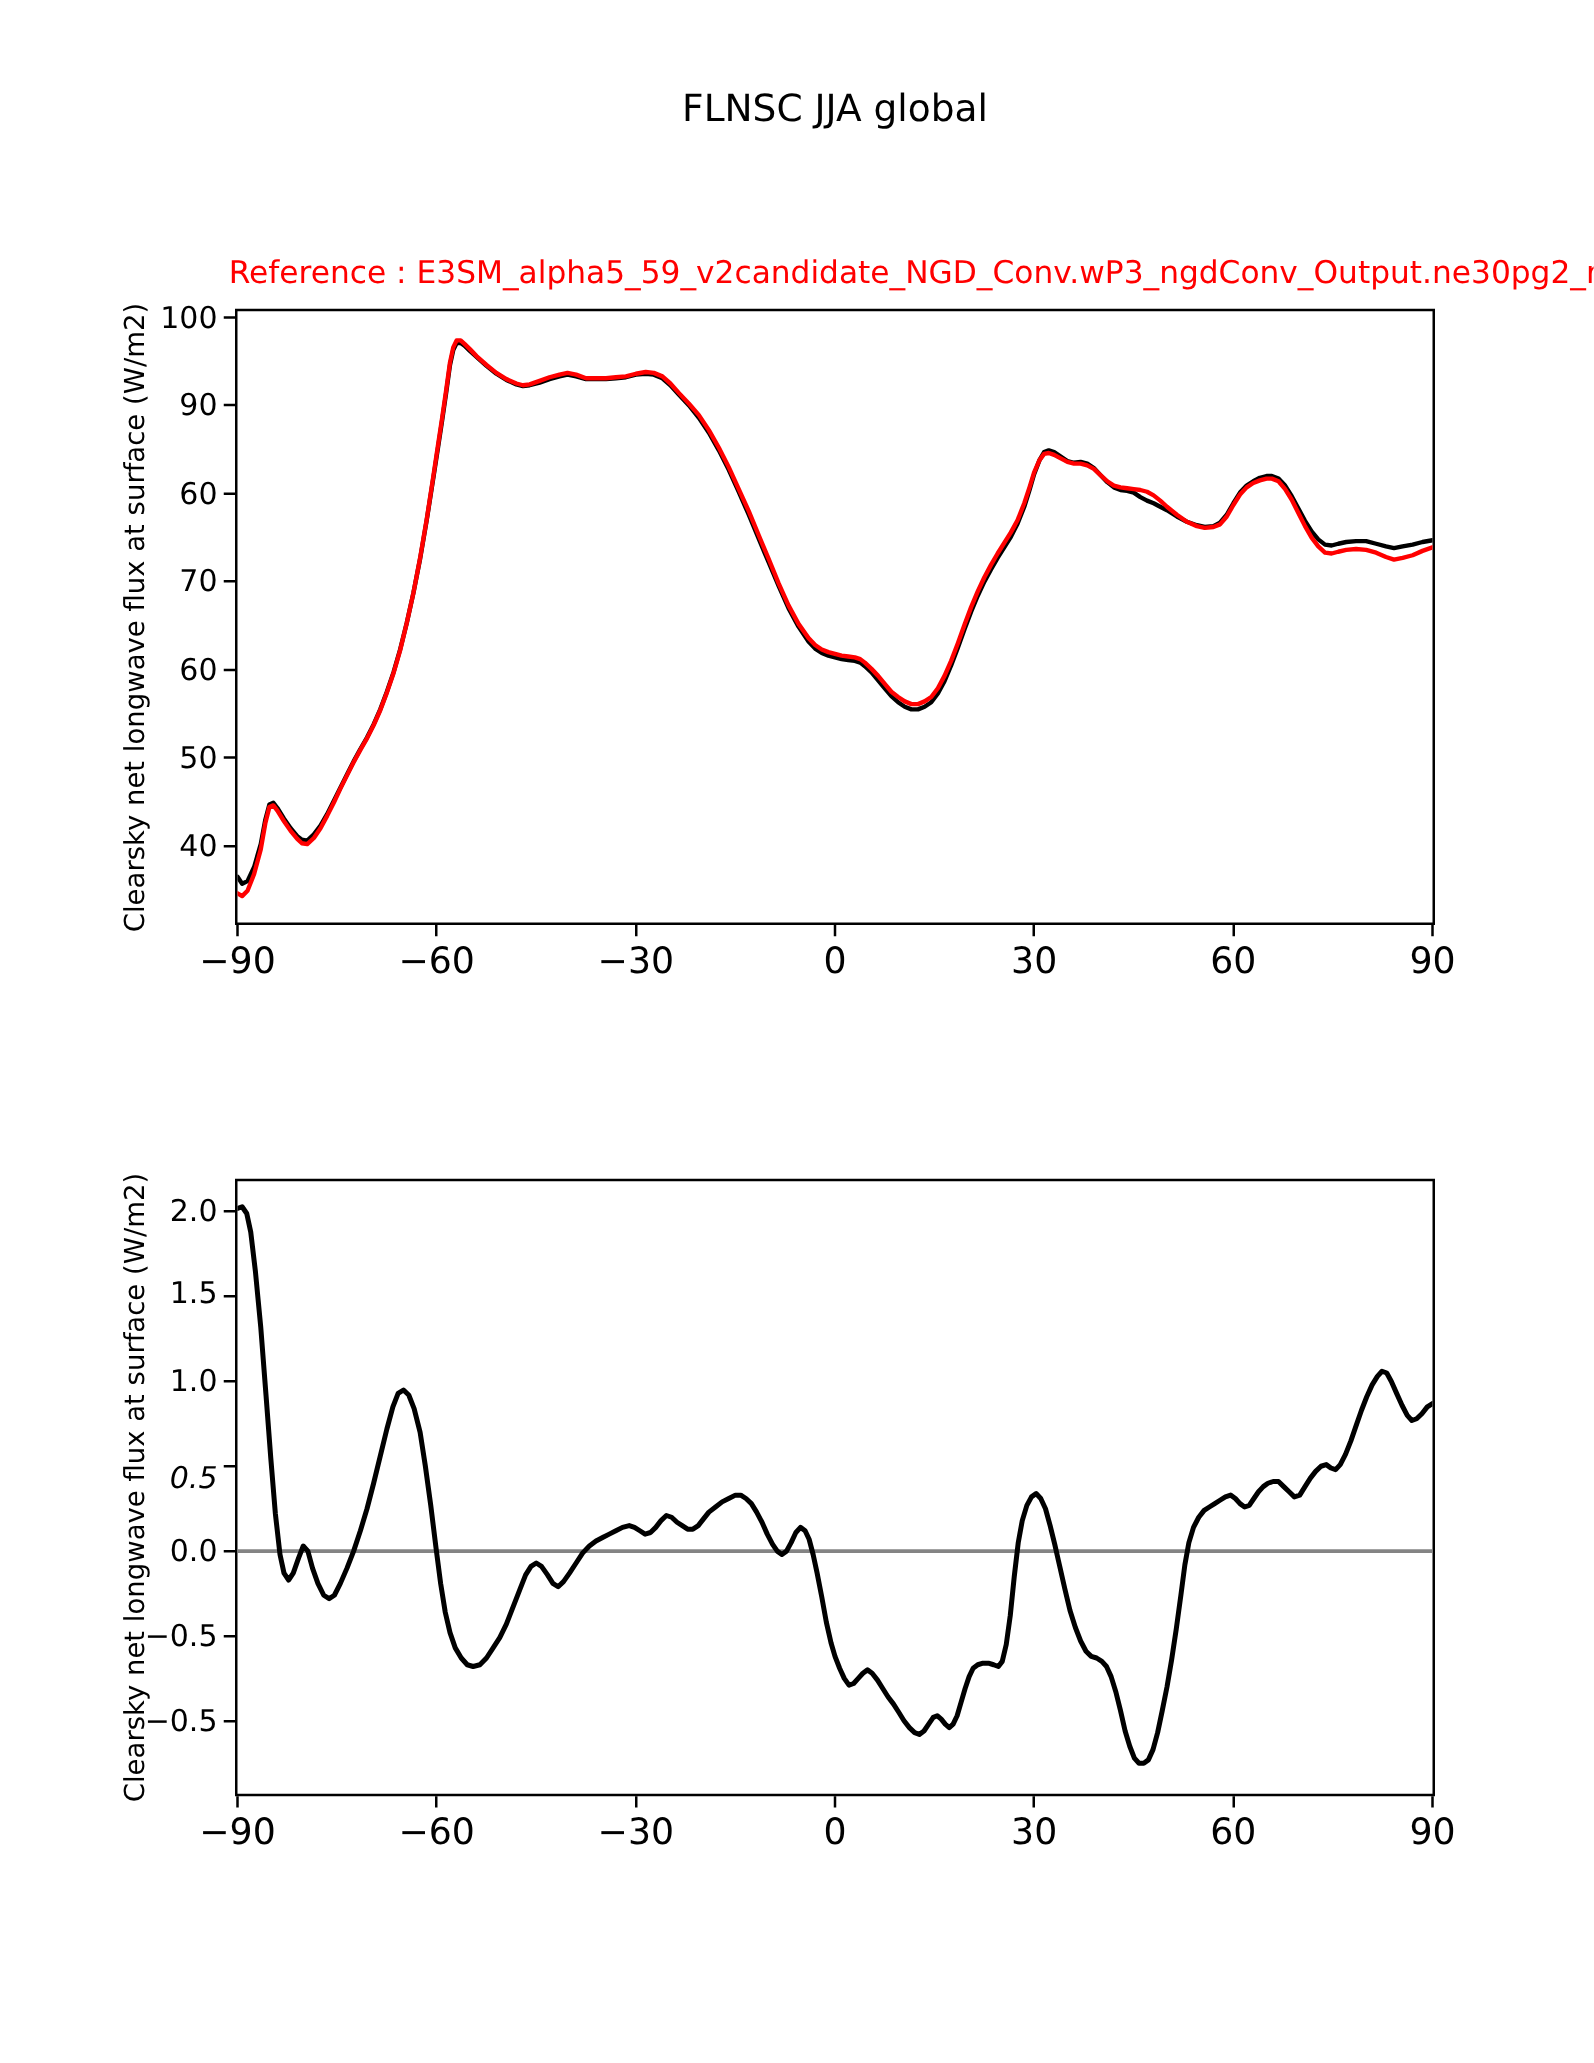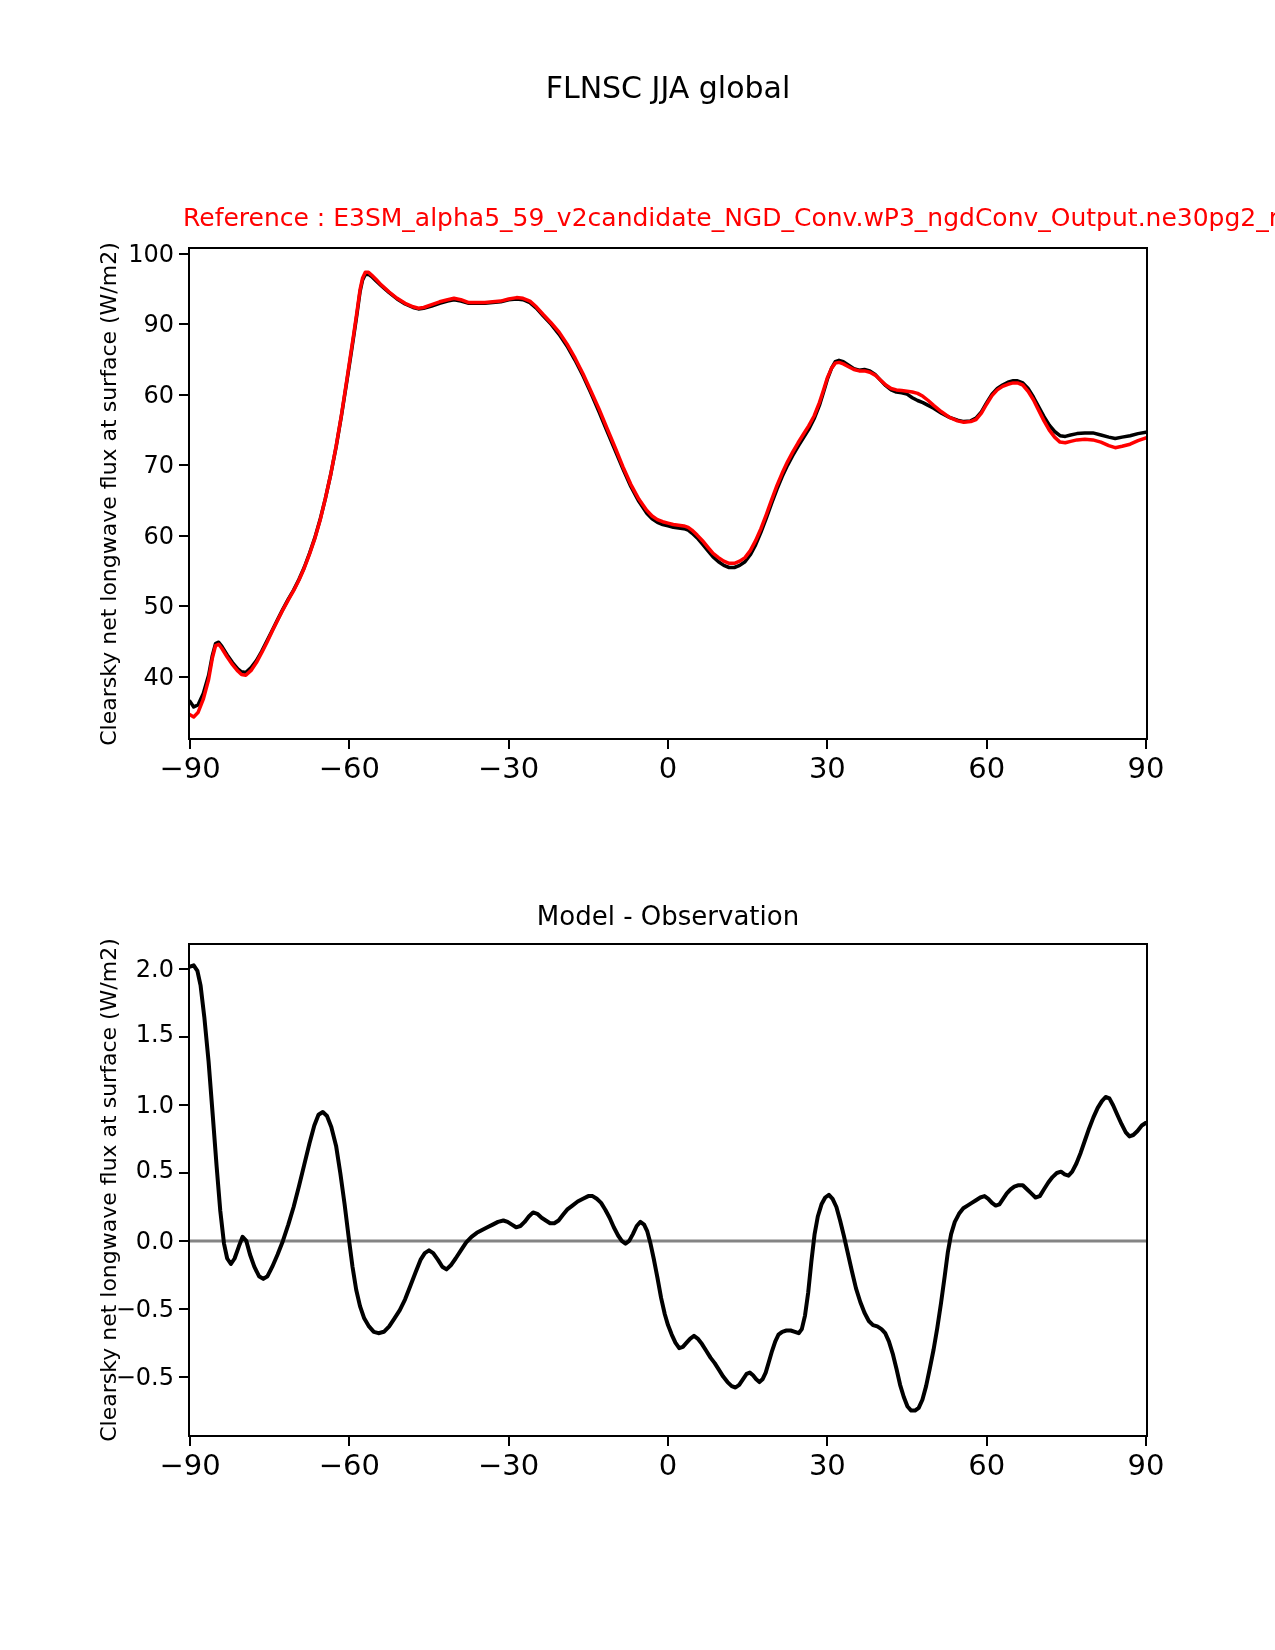--- a/index.html
+++ b/index.html
@@ -61,21 +61,20 @@
       <div class="ytick-label" style="top: 201.316px;">70</div>
       <div class="ytick-mark" style="top: 144.854px;"></div>
       <div class="ytick-label" style="top: 130.854px;">60</div>
       <div class="ytick-mark" style="top: 74.3934px;"></div>
       <div class="ytick-label" style="top: 60.3934px;">90</div>
       <div class="ytick-mark" style="top: 3.93228px;"></div>
       <div class="ytick-label" style="top: -10.0677px;">100</div>
     </div>
   <div class="ylabel" id="ylabel-top">Clearsky net longwave flux at surface (W/m2)</div>
 
-  <div class="abs" id="bottom-title">Model - Observation</div>
 
   <div class="plot-area" id="plot-bottom">
     <svg xmlns="http://www.w3.org/2000/svg" viewBox="0 0 956 490">
         <line x1="0" x2="956" y1="295.9" y2="295.9" stroke="#848484" stroke-width="3"></line>
         <path d="M0.0 21.7L3.7 20.4L7.4 25.8L10.6 40.7L14.3 71.9L18.6 116.7L22.8 171.0L26.6 221.2L30.3 266.0L34.0 298.6L37.2 313.5L40.9 319.0L44.6 313.5L48.9 301.3L52.6 291.8L56.3 295.9L60.0 309.5L64.3 321.7L69.0 331.2L73.3 333.9L77.5 331.2L82.3 321.7L87.6 309.5L92.9 295.9L98.3 279.6L103.6 262.0L108.9 241.6L114.2 219.9L119.5 198.2L124.3 180.5L128.5 169.7L132.8 167.0L137.0 171.0L141.3 181.9L146.1 200.9L150.3 228.0L154.6 259.3L158.8 293.2L162.5 321.7L166.2 344.8L170.0 361.1L174.2 373.3L179.0 381.4L183.8 386.8L188.5 388.2L193.9 386.8L199.2 381.4L204.5 373.3L209.8 365.1L215.1 354.3L220.4 340.7L225.7 327.1L230.5 314.9L234.8 308.1L239.0 305.4L243.2 308.1L248.0 314.9L252.3 321.7L256.5 324.4L260.8 320.3L265.6 313.5L270.9 305.4L276.2 297.3L281.5 291.8L286.8 287.8L292.1 285.0L297.4 282.3L302.7 279.6L308.0 276.9L313.4 275.5L317.6 276.9L321.9 279.6L326.1 282.3L330.4 281.0L334.6 276.9L338.8 271.5L343.1 267.4L347.3 268.8L351.6 272.8L355.8 275.5L360.1 278.3L364.3 278.3L368.6 275.5L372.8 270.1L377.1 264.7L382.4 260.6L387.7 256.5L393.0 253.8L398.3 251.1L402.6 251.1L406.8 253.8L411.1 257.9L415.3 264.7L419.6 272.8L423.8 282.3L428.1 290.5L431.8 295.9L435.5 298.6L439.2 295.9L442.9 289.1L446.7 281.0L450.4 276.9L454.1 279.6L457.3 286.4L460.5 298.6L463.7 313.5L467.4 332.5L471.1 352.9L474.8 369.2L478.0 380.1L481.7 389.6L485.4 397.7L489.2 403.1L492.9 401.8L496.6 397.7L500.3 393.6L504.0 390.9L507.7 393.6L512.0 399.1L516.2 405.8L520.5 412.6L524.7 418.1L529.0 424.8L533.2 431.6L537.5 437.1L541.7 441.1L545.5 442.5L549.2 439.8L552.9 434.3L556.6 428.9L559.8 427.6L563.0 430.3L566.2 434.3L569.4 437.1L572.5 434.3L575.7 427.6L578.9 416.7L582.1 405.8L585.3 396.3L588.5 389.6L592.2 386.8L596.4 385.5L600.7 385.5L604.9 386.8L608.7 388.2L611.8 384.1L615.0 370.6L618.2 347.5L621.4 316.3L624.6 289.1L627.8 271.5L631.5 259.3L635.2 252.5L638.9 249.8L642.6 253.8L646.4 262.0L650.1 275.5L653.8 290.5L657.5 306.8L661.8 325.8L666.0 343.4L670.3 357.0L674.5 367.8L678.8 376.0L683.0 380.1L687.3 381.4L691.5 384.1L695.2 388.2L698.9 396.3L702.7 408.6L706.4 423.5L710.1 439.8L713.8 452.0L717.5 461.5L721.2 465.6L725.0 465.6L728.7 462.9L732.4 454.7L736.1 441.1L739.8 423.5L743.6 404.5L747.3 382.8L751.0 358.3L754.7 331.2L757.9 306.8L761.1 289.1L764.8 276.9L769.0 268.8L773.3 263.3L777.5 260.6L781.8 257.9L786.0 255.2L790.3 252.5L794.5 251.1L798.3 253.8L802.0 257.9L805.7 260.6L809.4 259.3L813.1 253.8L816.8 248.4L820.6 244.3L824.3 241.6L828.5 240.2L832.8 240.2L837.0 244.3L841.3 248.4L845.5 252.5L849.8 251.1L854.0 244.3L858.3 237.5L862.5 232.1L866.8 228.0L871.0 226.7L874.7 229.4L878.5 230.7L882.2 226.7L886.4 218.5L890.7 207.7L894.9 195.5L899.2 183.2L903.4 172.4L907.7 162.9L911.9 156.1L915.6 152.0L919.4 153.4L923.1 160.2L927.3 169.7L931.6 179.2L935.8 187.3L939.5 191.4L943.3 190.0L947.5 186.0L951.8 180.5L956.0 177.8" fill="none" stroke="#000000" stroke-width="4" stroke-linejoin="round" stroke-linecap="round"></path>
       </svg>
   <div class="xtick-mark" style="left: -1px;"></div>
       <div class="xtick-label" style="left: -42px;">−90</div>
       <div class="xtick-mark" style="left: 158.333px;"></div>
       <div class="xtick-label" style="left: 117.333px;">−60</div>
@@ -89,21 +88,21 @@
       <div class="xtick-label" style="left: 754.667px;">60</div>
       <div class="xtick-mark" style="left: 955px;"></div>
       <div class="xtick-label" style="left: 914px;">90</div>
       <div class="ytick-mark" style="top: 430.634px;"></div>
       <div class="ytick-label" style="top: 416.634px;">−0.5</div>
       <div class="ytick-mark" style="top: 362.767px;"></div>
       <div class="ytick-label" style="top: 348.767px;">−0.5</div>
       <div class="ytick-mark" style="top: 294.9px;"></div>
       <div class="ytick-label" style="top: 280.9px;">0.0</div>
       <div class="ytick-mark" style="top: 227.033px;"></div>
-      <div class="ytick-label" style="top: 210px;">0.5</div>
+      <div class="ytick-label" style="top: 222px; font-style: italic;">0.5</div>
       <div class="ytick-mark" style="top: 159.166px;"></div>
       <div class="ytick-label" style="top: 145.166px;">1.0</div>
       <div class="ytick-mark" style="top: 91.2992px;"></div>
       <div class="ytick-label" style="top: 74px;">1.5</div>
       <div class="ytick-mark" style="top: 23.4321px;"></div>
       <div class="ytick-label" style="top: 9.43213px;">2.0</div>
     </div>
   <div class="ylabel" id="ylabel-bottom">Clearsky net longwave flux at surface (W/m2)</div>
 </div>
 

